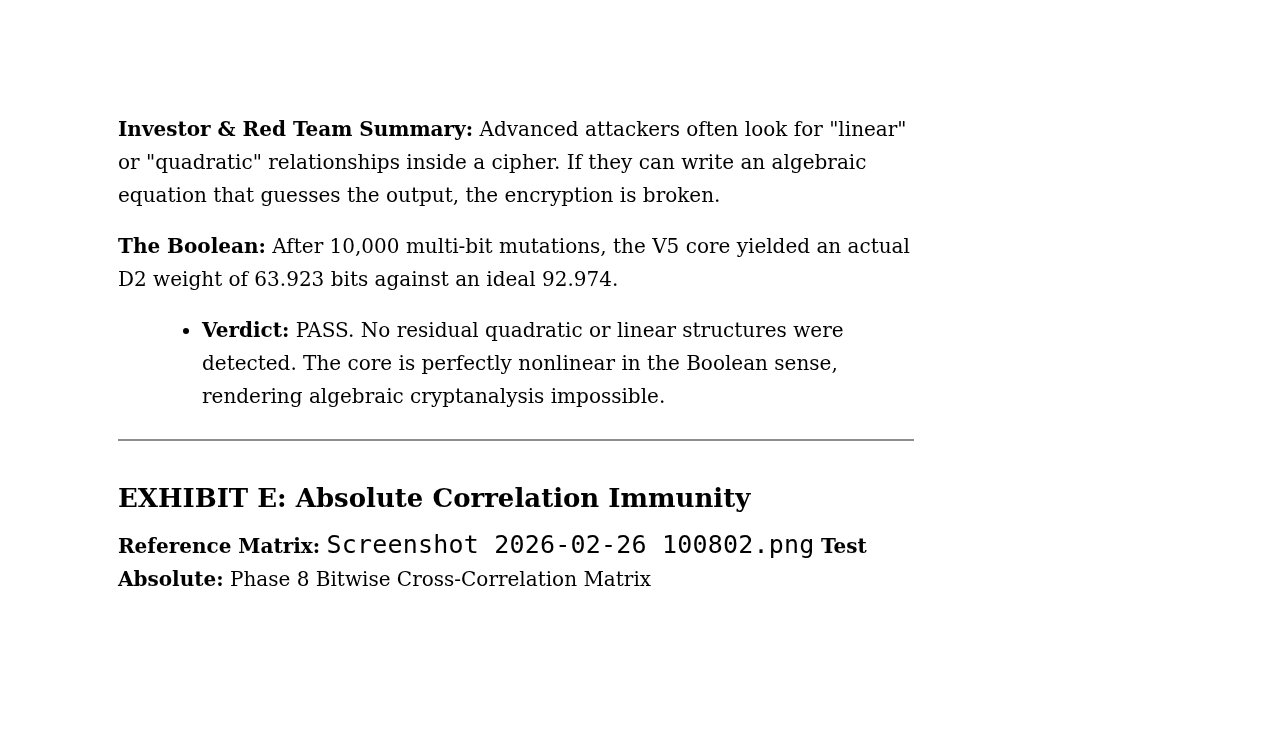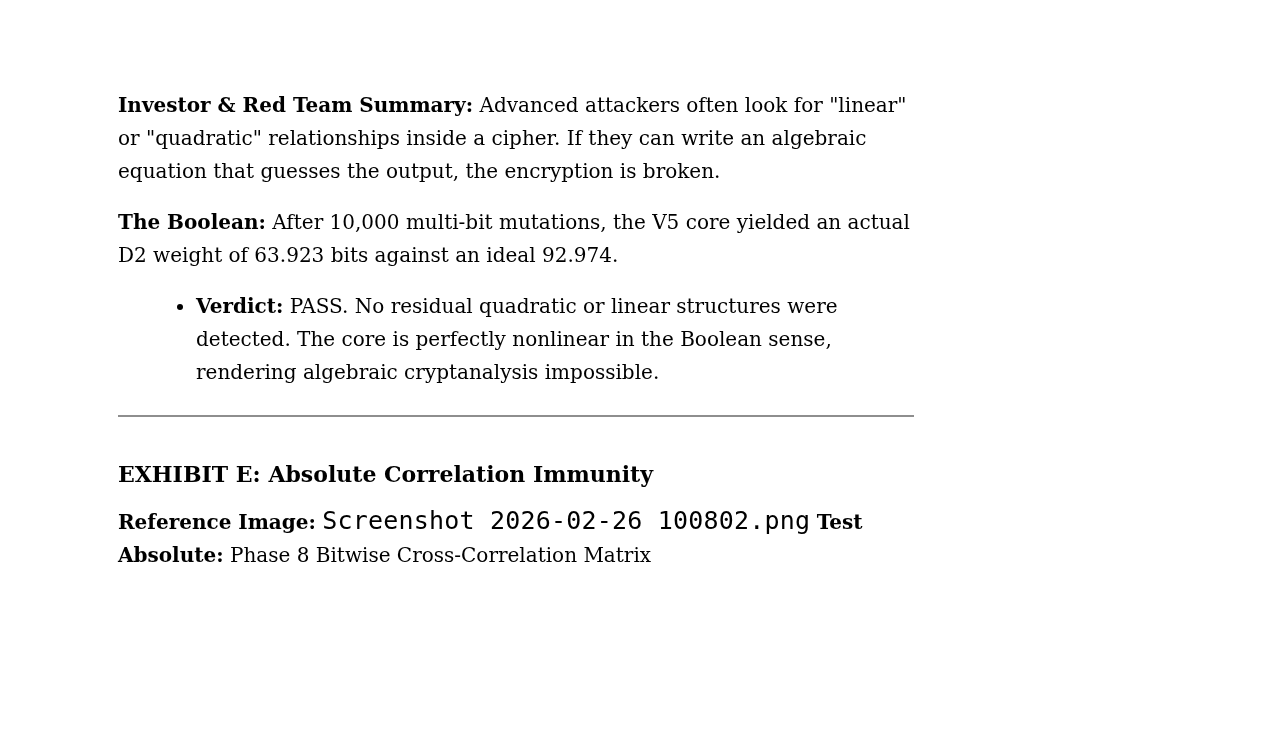--- a/index.html
+++ b/index.html
@@ -12,43 +12,43 @@
     height: 742px;
     overflow: hidden;
     font-family: "DejaVu Serif", serif;
     font-size: 20px;
     line-height: 33px;
     color: #000000;
   }
   .doc {
     box-sizing: border-box;
     width: 1030px;
-    padding: 71px 116px 0 118px;
+    padding: 95px 116px 0 118px;
   }
   .doc p {
     margin: 18px 0;
   }
   .doc strong {
     font-weight: bold;
   }
   .doc ul {
     margin: 18px 0;
     padding-left: 74px;
     list-style-type: disc;
   }
   .doc li {
-    margin: 4px;
+    margin: 10px;
   }
   .divider {
     border: none;
     border-top: 2px solid #8e8e8e;
     margin: 26px 0 0 0;
   }
   .exhibit-heading {
-    font-size: 22px;
+    font-size: 26px;
     line-height: 28px;
     font-weight: bold;
     margin: 43px 0 18px 0;
   }
   code.filename {
     font-family: "DejaVu Sans Mono", monospace;
     font-size: 25px;
     line-height: 1;
     letter-spacing: 0.2px;
   }
@@ -73,19 +73,19 @@
       <strong>Verdict:</strong>
       <span>PASS. No residual quadratic or linear structures were detected. The core is perfectly nonlinear in the Boolean sense, rendering algebraic cryptanalysis impossible.</span>
     </li>
   </ul>
 
   <hr class="divider">
 
   <h2 class="exhibit-heading">EXHIBIT E: Absolute Correlation Immunity</h2>
 
   <p>
-    <strong>Reference Image:</strong>
+    <strong>Reference Matrix:</strong>
     <code class="filename">Screenshot 2026-02-26 100802.png</code>
     <strong>Test Absolute:</strong>
     <span>Phase 8 Bitwise Cross-Correlation Matrix</span>
   </p>
 
 </div>
 
 </body></html>

